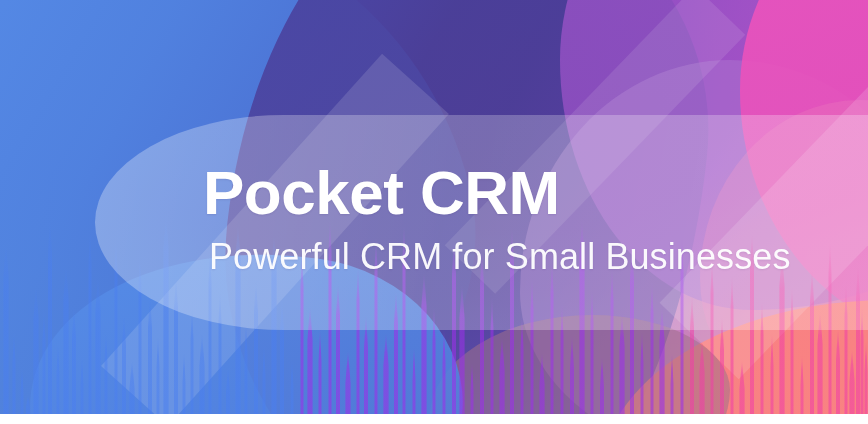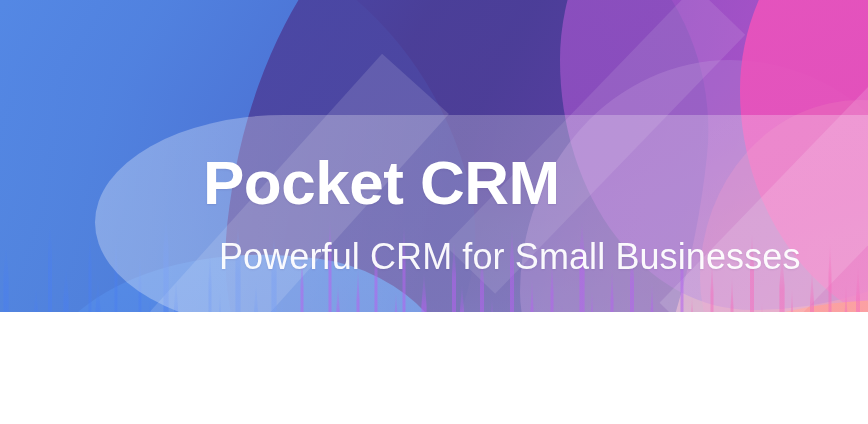--- a/index.html
+++ b/index.html
@@ -8,21 +8,21 @@
     padding: 0;
     background: #ffffff;
   }
   body {
     font-family: "Liberation Sans", "DejaVu Sans", sans-serif;
   }
 
   #hero-banner {
     position: relative;
     width: 868px;
-    height: 312px;
+    height: 414px;
     overflow: hidden;
     background: #1d4ed8;
   }
 
   
   .bg-layer {
     position: absolute;
     inset: 0;
     pointer-events: none;
   }
@@ -256,21 +256,21 @@
     margin: 0 0 6px 0;
     text-shadow: 0 1px 2px rgba(60,40,110,0.12);
   }
 
   #page-subtitle {
     color: rgba(255,255,255,0.95);
     font-size: 36px;
     font-weight: 300;
     line-height: 1.15;
     letter-spacing: 0.1px;
-    margin: 16px;
+    margin: 6px;
     text-shadow: 0 1px 2px rgba(60,40,110,0.10);
   }
 </style>
 </head>
 <body>
 
 <div id="hero-banner">
 
   <div class="bg-layer" id="bg-base"></div>
   <div class="bg-layer" id="bg-bottom-tint"></div>

